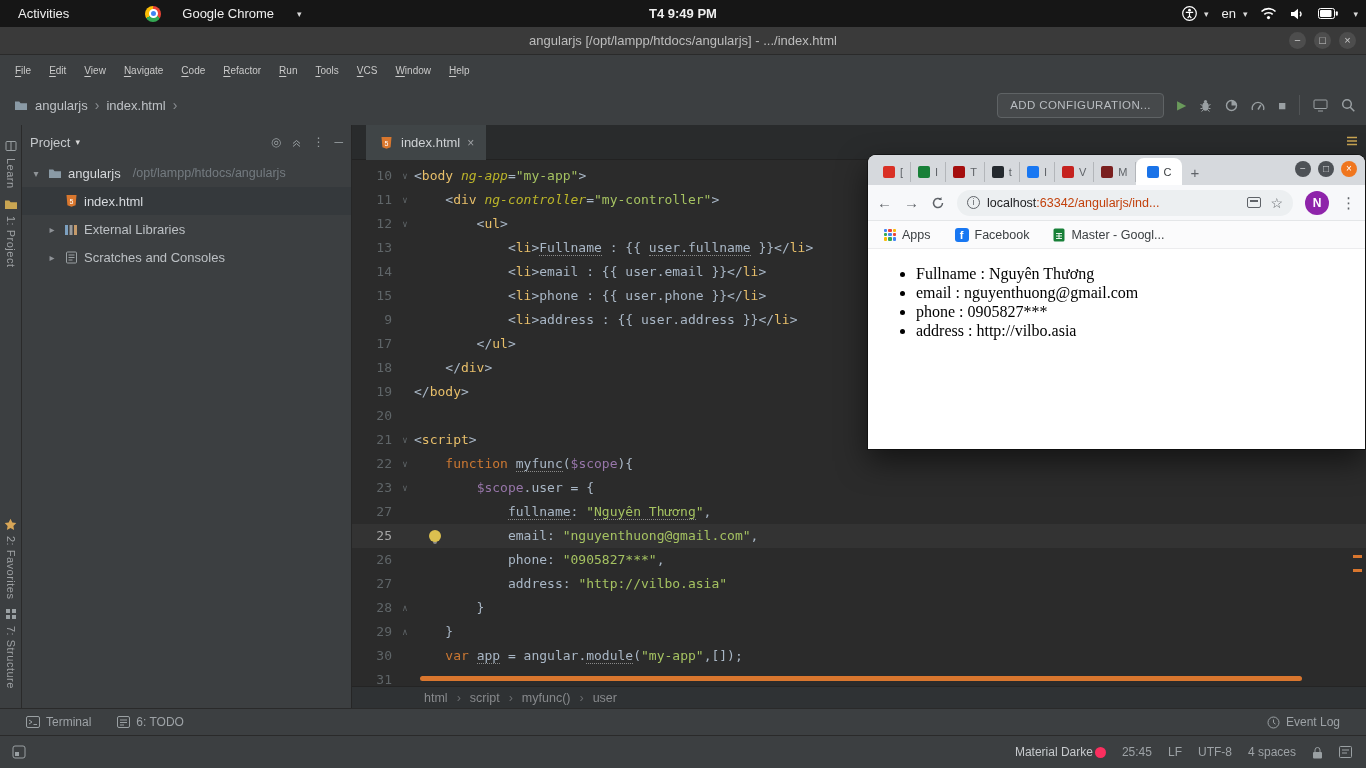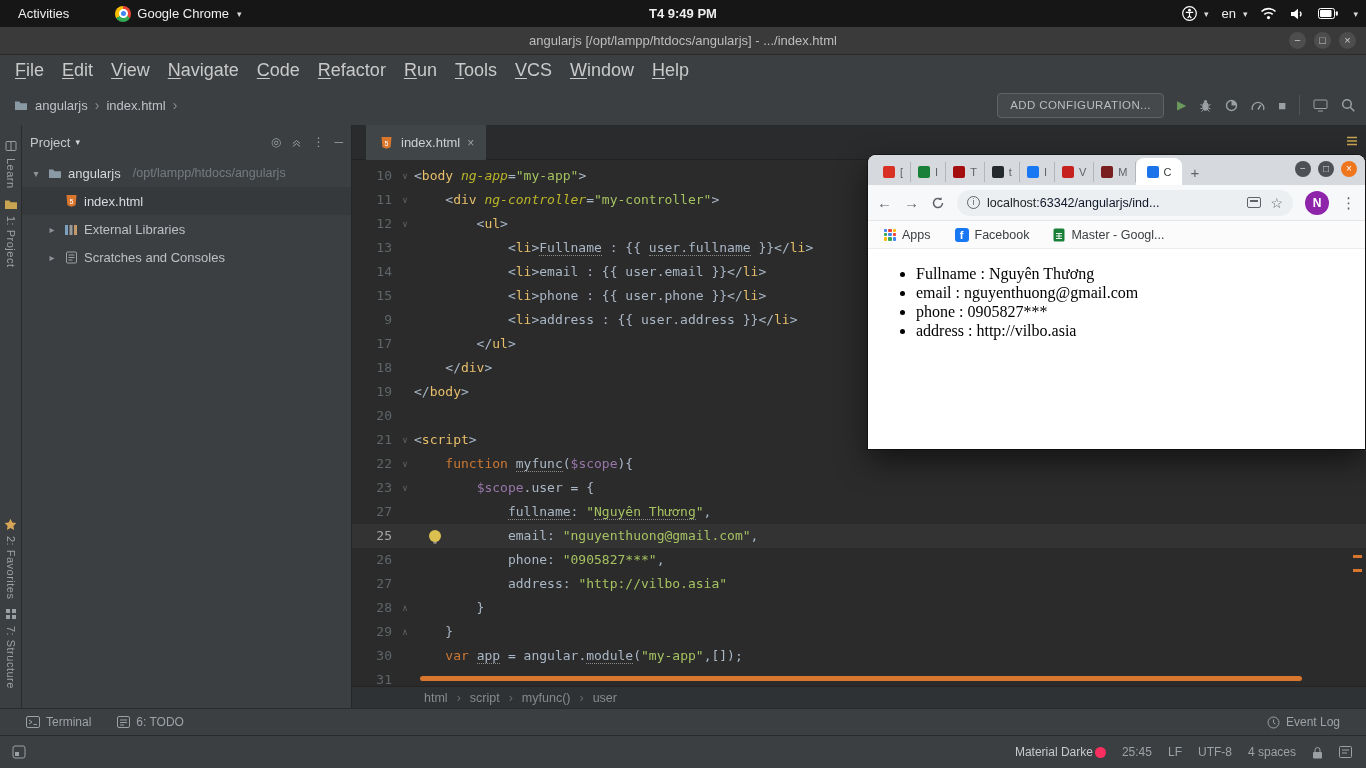--- a/index.html
+++ b/index.html
@@ -4,37 +4,37 @@
 <style>
 *{margin:0;padding:0;box-sizing:border-box}
 html,body{width:1366px;height:768px;background:#000;font-family:"Liberation Sans",sans-serif}
 #screen{position:relative;width:1366px;height:768px;overflow:hidden;background:#2b2b2b}
 svg{display:block}
 
 
 #topbar{position:absolute;left:0;top:0;width:1366px;height:27px;background:#161616;color:#efefef;
 display:flex;align-items:center;font-size:13px}
 #activities{margin-left:12px;padding:0 6px}
-#appmenu{display:flex;align-items:center;gap:6px;margin-left:40px}
+#appmenu{display:flex;align-items:center;gap:21px;margin-left:70px}
 .chrome-ball{width:16px;height:16px;border-radius:50%;background:conic-gradient(#ea4335 0 33%,#34a853 0 66%,#fbbc05 0 100%);position:relative}
 .chrome-ball::after{content:'';position:absolute;inset:3.5px;background:#4285f4;border:2px solid #fff;border-radius:50%}
 .caret{font-size:9px;color:#d9d9d9;margin-left:2px}
 #clock{position:absolute;left:0;right:0;text-align:center;font-weight:bold;pointer-events:none}
 #sysarea{position:absolute;right:8px;top:0;height:27px;display:flex;align-items:center;gap:13px}
 .sysgrp{display:flex;align-items:center;gap:5px}
 
 
 #titlebar{position:absolute;left:0;top:27px;width:1366px;height:28px;background:#3a3a3a;border-bottom:1px solid #2a2a2a}
 #wintitle{position:absolute;left:0;right:0;top:0;height:24px;line-height:28px;text-align:center;color:#bdbdbd;font-size:13px}
 #winctrls{position:absolute;right:10px;top:5px;display:flex;gap:8px}
 .wbtn{width:17px;height:17px;border-radius:50%;background:#4d4d4d;color:#c9c9c9;font-size:11px;line-height:16px;text-align:center}
 
 
 #menubar{position:absolute;left:0;top:55px;width:1366px;height:30px;background:#3c3f41;display:flex;align-items:center;padding-left:6px}
-.menu-item{padding:0 9px;font-size:18px;color:#c9c9c9}
+.menu-item{padding:0 9px;font-size:10px;color:#c9c9c9}
 .mn{text-decoration:underline;text-underline-offset:2px}
 
 
 #idetoolbar{position:absolute;left:0;top:85px;width:1366px;height:40px;background:#3c3f41;display:flex;align-items:center}
 #nav-breadcrumb{display:flex;align-items:center;gap:7px;margin-left:14px;font-size:13px;color:#bdc1c5}
 .bc-sep{color:#8a8e92;font-size:14px}
 #toolbar-right{position:absolute;right:10px;top:0;height:40px;display:flex;align-items:center;gap:13px}
 #add-config{height:25px;padding:0 12px;border:1px solid #5f6365;border-radius:4px;background:#46494b;
 color:#b9bdc1;font-size:11.5px;letter-spacing:.4px;display:flex;align-items:center}
 .tbicon{color:#9aa0a3;font-size:13px;display:flex;align-items:center}
@@ -113,21 +113,21 @@
 #bwinctrls{position:absolute;right:8px;top:6px;display:flex;gap:7px}
 .bwbtn{width:16px;height:16px;border-radius:50%;background:#4d5156;color:#d5d7da;font-size:10px;line-height:15px;text-align:center}
 .bwbtn.close{background:#f0761e;color:#fff}
 #btoolbar{height:36px;background:#f7f8fa;border-bottom:1px solid #e4e6e8;display:flex;align-items:center;padding:0 9px;gap:12px}
 .navic{color:#5f6368;font-size:15px}
 #omnibox{flex:1;height:26px;background:#eceff1;border-radius:13px;display:flex;align-items:center;gap:7px;padding:0 10px;overflow:hidden}
 .info-i{width:13px;height:13px;border:1.3px solid #5f6368;border-radius:50%;color:#5f6368;font-size:9px;
 line-height:11px;text-align:center;flex:0 0 13px}
 #urltext{font-size:12.5px;white-space:nowrap;display:flex}
 #url-host{color:#202124}
-#url-rest{color:#0f172a}
+#url-rest{color:#c2410c}
 #omni-right{margin-left:auto;display:flex;align-items:center;gap:9px}
 .cardic{width:14px;height:11px;border:1.3px solid #5f6368;border-radius:2px;position:relative}
 .cardic::after{content:'';position:absolute;left:2px;right:2px;top:2px;height:2px;background:#5f6368}
 .staric{color:#5f6368;font-size:14px}
 #avatar{width:24px;height:24px;border-radius:50%;background:#8e24aa;color:#fff;font-size:12px;font-weight:bold;
 text-align:center;line-height:24px}
 .dots{color:#5f6368;font-size:15px}
 #bbookmarks{height:28px;background:#fbfbfc;border-bottom:1px solid #ececee;display:flex;align-items:center;gap:24px;padding-left:16px}
 .bm{display:flex;align-items:center;gap:6px;font-size:12.5px;color:#3c4043}
 .apps-grid{width:12px;height:12px;display:grid;grid-template-columns:repeat(3,1fr);gap:1px}

